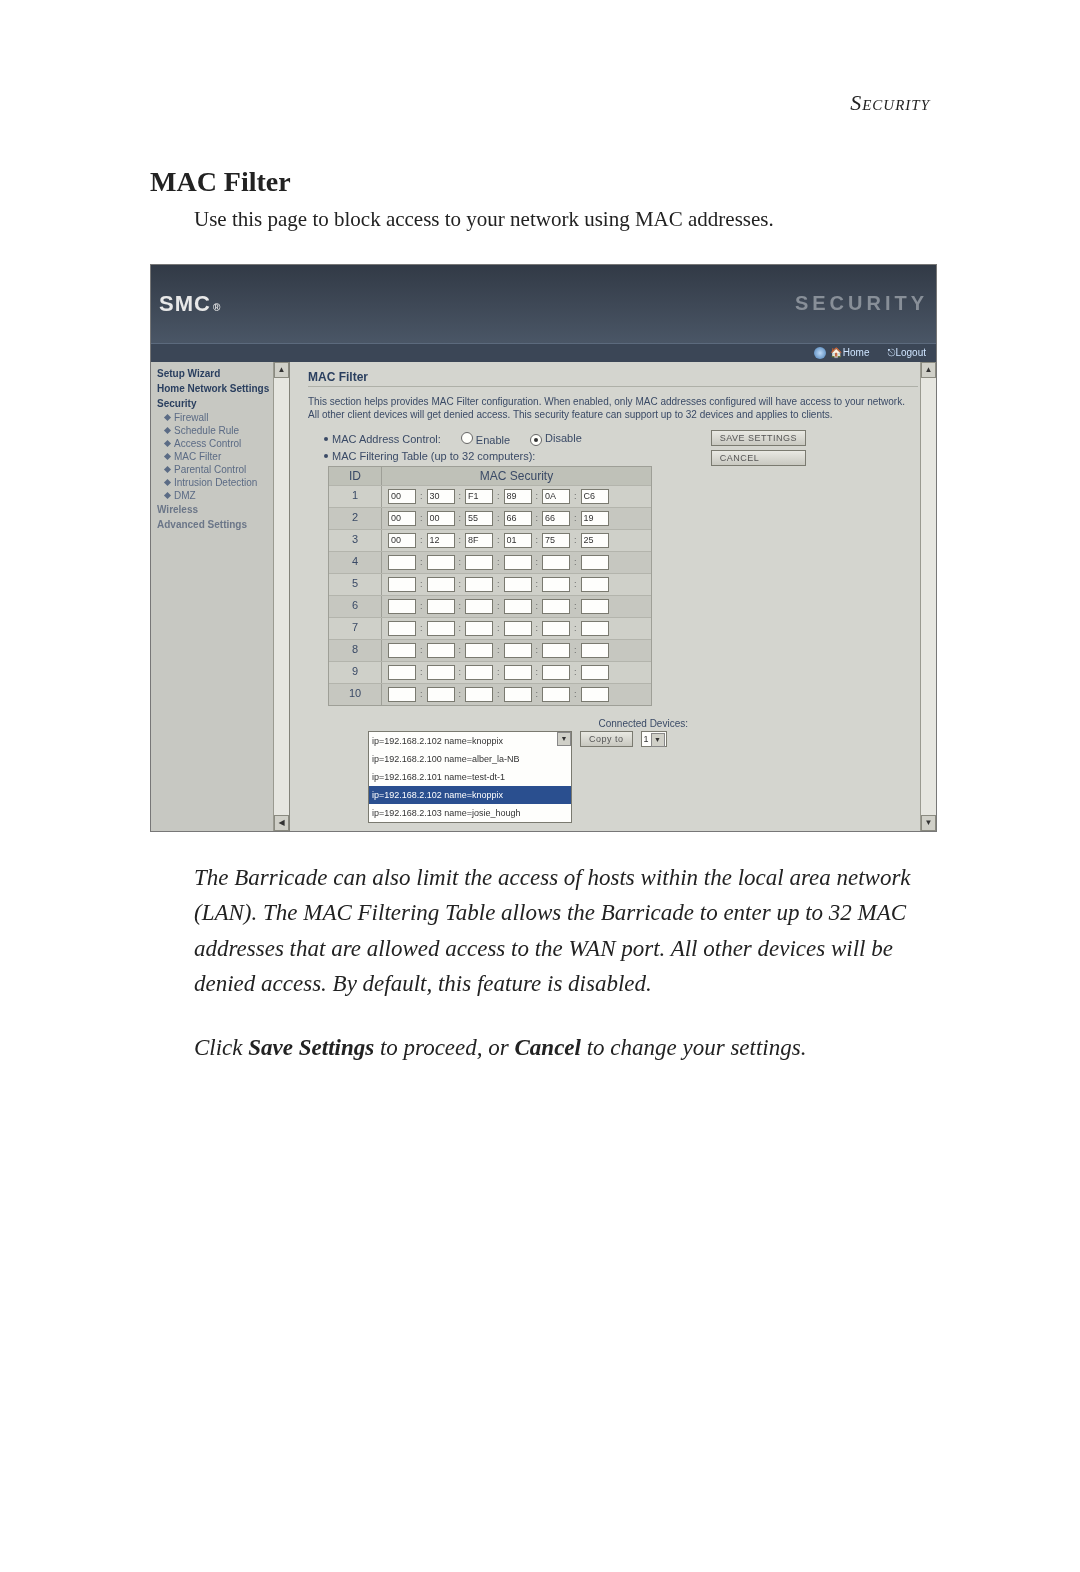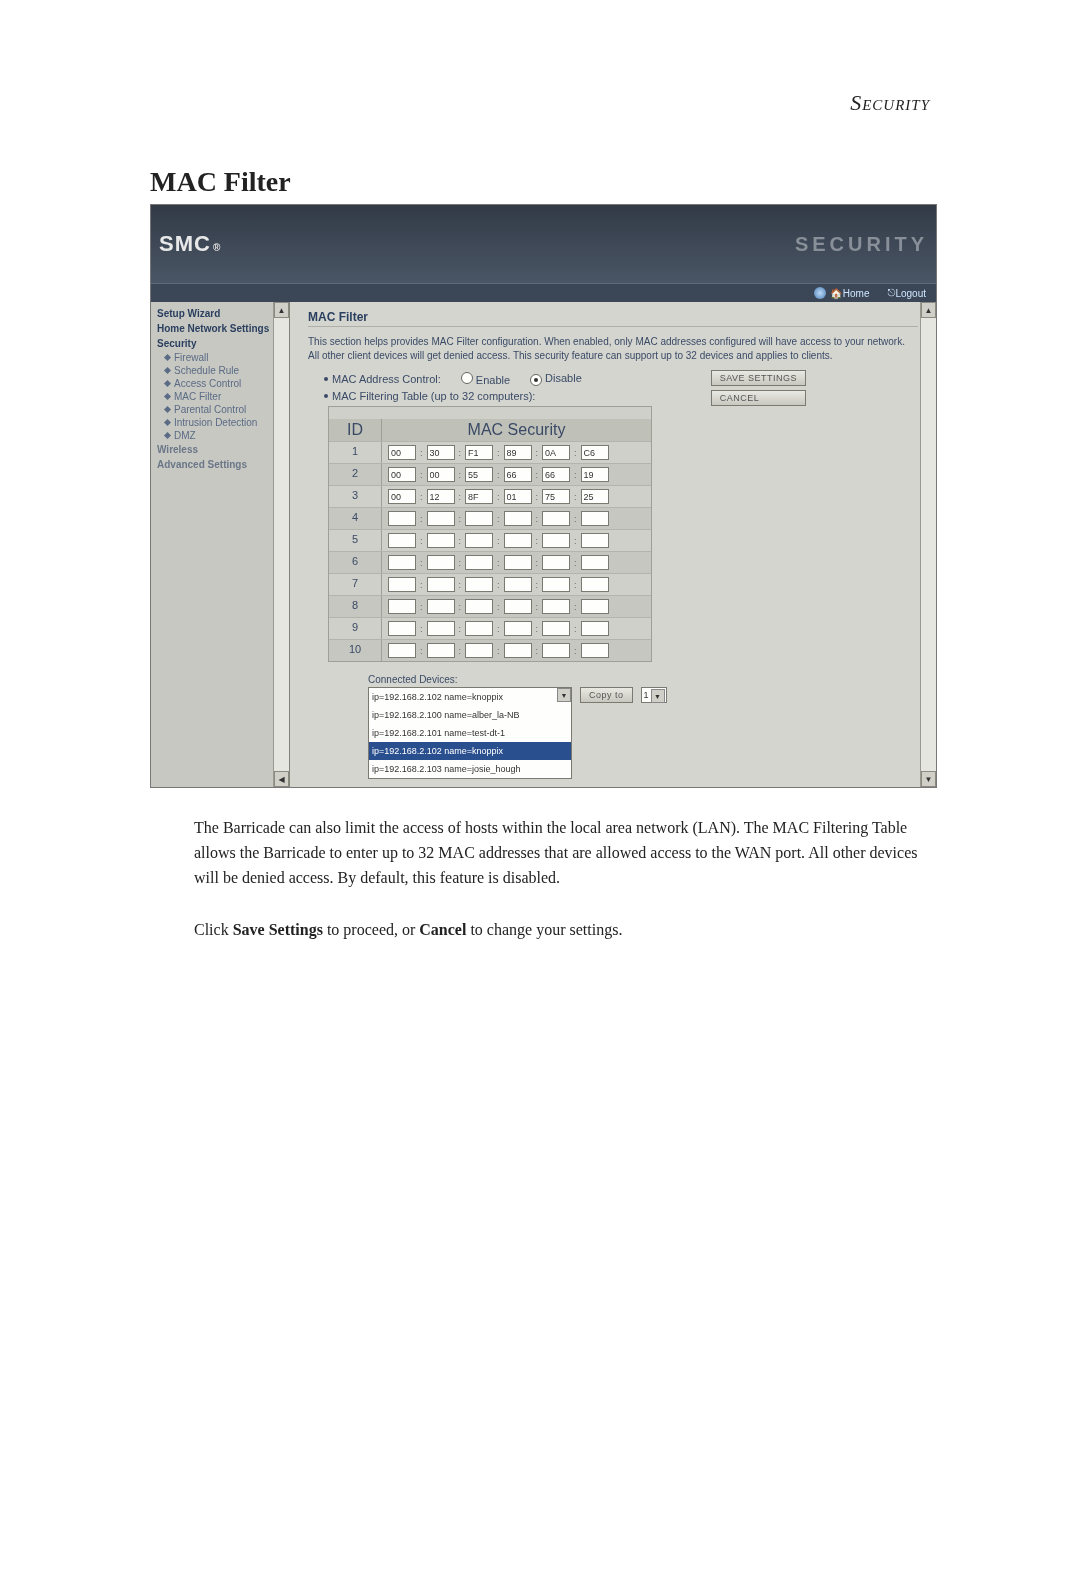--- a/index.html
+++ b/index.html
@@ -26,24 +26,25 @@
     font-size: 28px;
     margin-bottom: 6px;
   }
   .intro {
     font-size: 21px;
     line-height: 1.5;
     margin-bottom: 28px;
     margin-left: 44px;
   }
   .body-text {
-    font-size: 16px;
+    font-size: 23px;
     line-height: 1.55;
     margin-top: 28px;
     margin-left: 44px;
+    font-style: italic;
   }
   .body-text strong { font-weight: bold; }
 
   
   .shot {
     width: 785px;
     margin-left: 0;
     border: 1px solid #777;
     background: #d4d5cf;
     font-family: Tahoma, Verdana, sans-serif;
@@ -181,22 +182,21 @@
     margin-top: 4px;
     margin-left: 20px;
     width: 322px;
     border: 1px solid #9e9f97;
     background: #cfd0c9;
   }
   .table .head {
     display: flex;
     background: #bfc1b8;
     color: #3a4a66;
-    font-size: 16px;
-    margin-top: 12px;
+    font-size: 12px;
   }
   .table .head .c1 { width: 52px; text-align:center; padding:2px 0; border-right:1px solid #9e9f97;}
   .table .head .c2 { flex:1; text-align:center; padding:2px 0;}
   .table .row {
     display: flex;
     border-top: 1px solid #b3b4ac;
   }
   .table .row.alt { background: #c6c7c0; }
   .table .row .c1 { width:52px; text-align:center; padding:3px 0; color:#3a4a66; border-right:1px solid #9e9f97;}
   .table .row .c2 { flex:1; display:flex; gap:4px; padding:3px 6px; align-items:center;}
@@ -209,21 +209,21 @@
     color: #333;
     font-family: Tahoma, sans-serif;
   }
   .sep { color:#666; font-size:9px; }
   .connected {
     margin-top: 12px;
     margin-left: 60px;
     width: 320px;
   }
   .connected .cap {
-    text-align: left; color:#3a4a66; font-size:10px; margin-bottom:2px;
+    text-align: right; color:#3a4a66; font-size:10px; margin-bottom:2px;
   }
   .connected .box {
     display: flex; gap: 8px; align-items: flex-start;
   }
   .listbox {
     width: 202px;
     background: #fefefc;
     border: 1px solid #7a7a70;
     font-size: 9px;
   }
@@ -240,20 +240,21 @@
   }
 </style>
 </head>
 <body>
 
 <div class="page">
   <div class="running-head"><span>Security</span></div>
 
   <div class="h1">MAC Filter</div>
 
+  <div class="intro">Use this page to block access to your network using MAC addresses.</div>
 
   <div class="shot">
     <div class="banner">
       <div class="brand">
         <span>SMC</span>
           <sup>®</sup>
       </div>
       <div class="sec-label">SECURITY</div>
     </div>
     <div class="toolbar">

